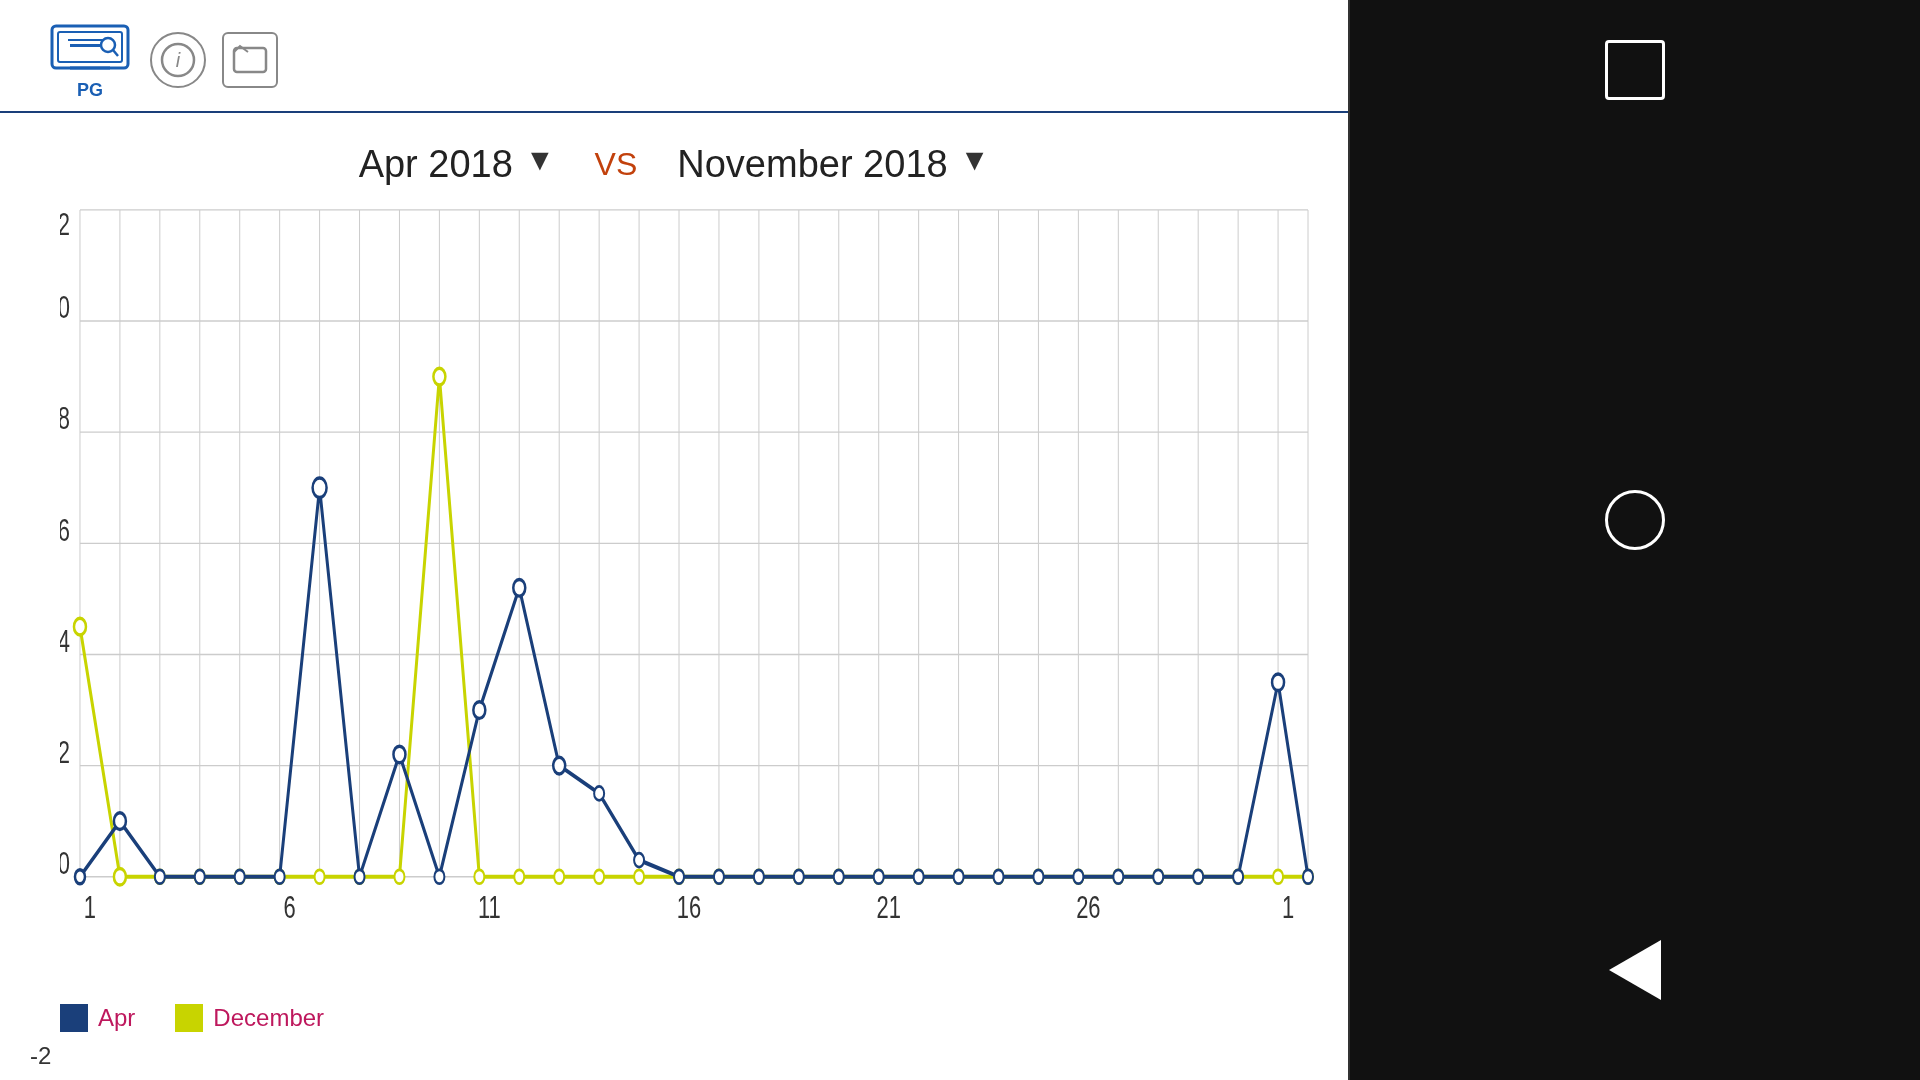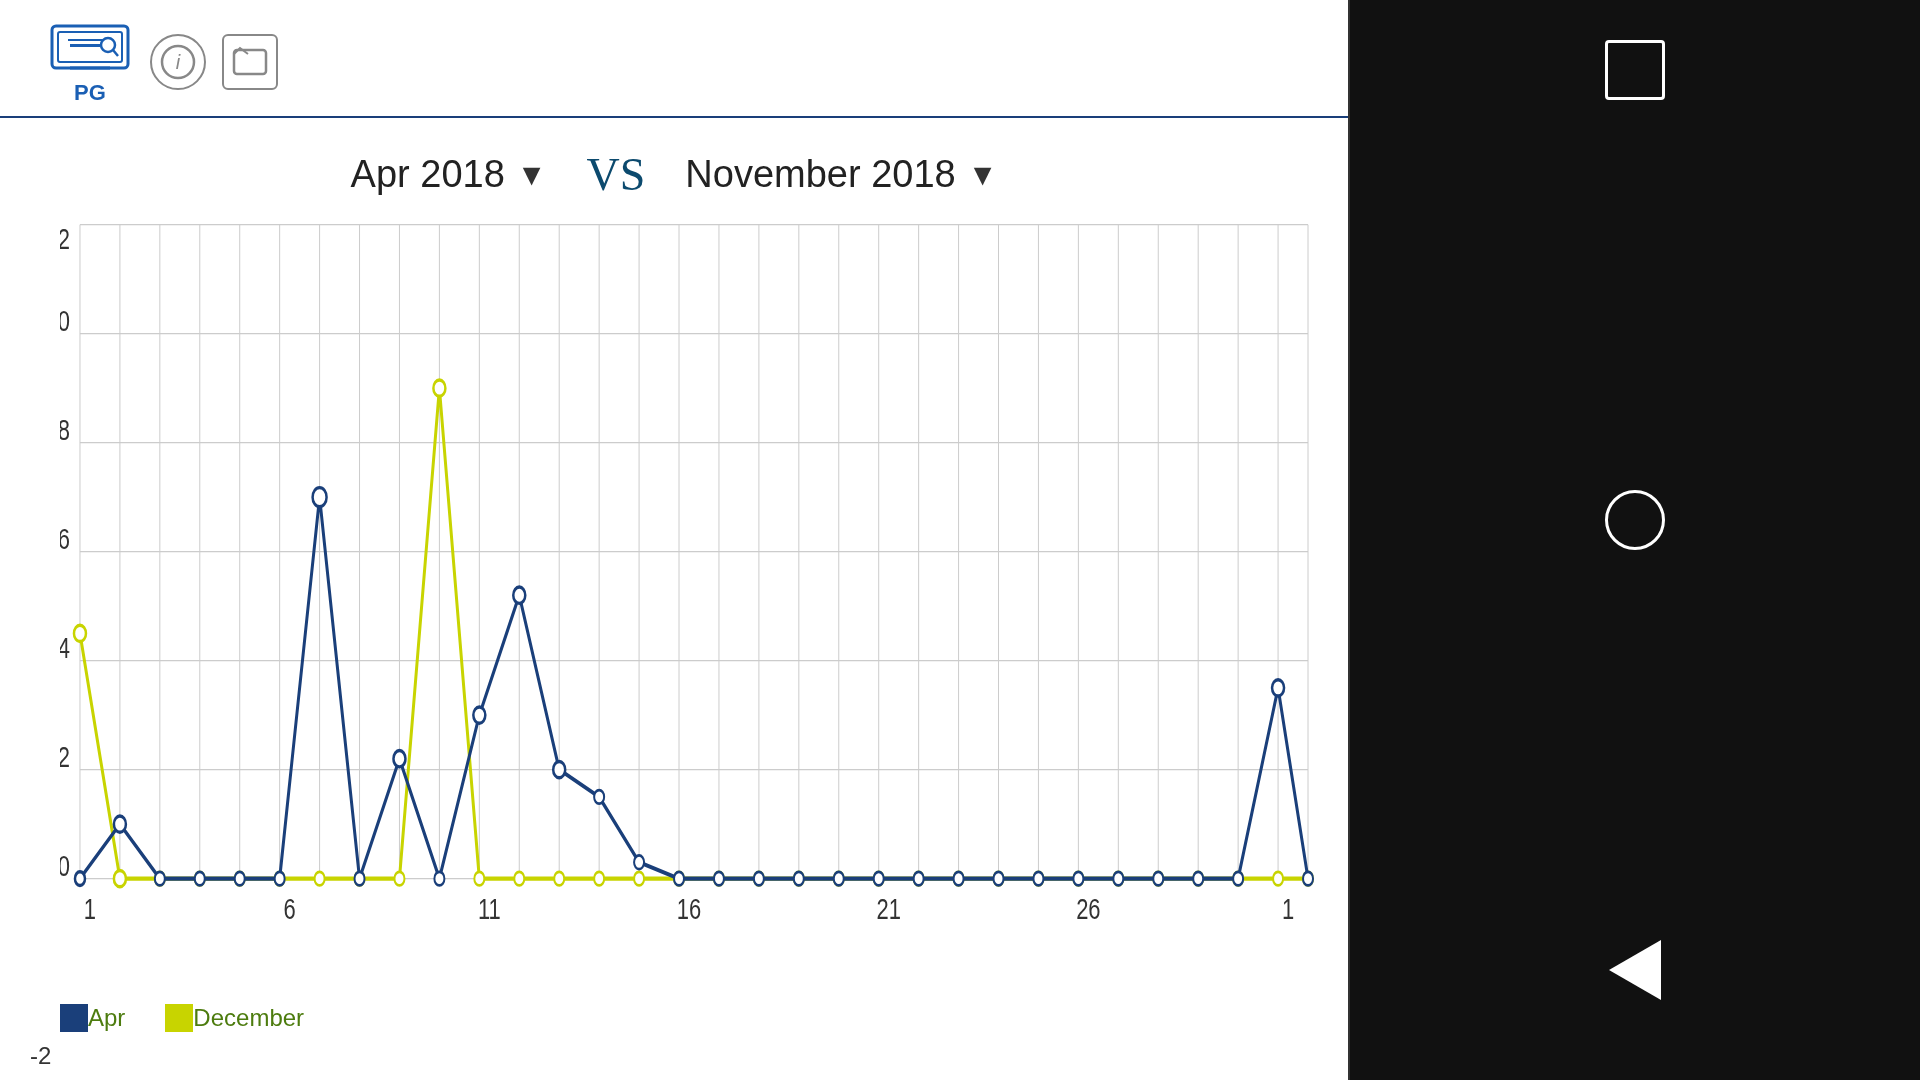--- a/index.html
+++ b/index.html
@@ -48,21 +48,21 @@
       width: 120px;
     }
 
     #logo-icon {
       width: 80px;
       height: 60px;
     }
 
     #logo-label {
       color: #1a5fb4;
-      font-size: 22px;
+      font-size: 18px;
       font-weight: bold;
       margin-top: 2px;
     }
 
     #header-title {
       flex: 1;
       text-align: center;
       color: #1a5fb4;
       font-size: 52px;
       font-weight: 600;
@@ -95,37 +95,35 @@
     #controls {
       display: flex;
       align-items: center;
       justify-content: center;
       gap: 40px;
       padding: 30px 0 10px 0;
     }
 
     .period-selector {
       display: flex;
-      align-items: center;
       gap: 12px;
       font-size: 38px;
       color: #222;
       font-weight: 400;
     }
 
     .dropdown-arrow {
       font-size: 30px;
       color: #333;
     }
 
     #vs-label {
-      font-size: 46px;
-      color: #0c4a6e;
+      font-size: 32px;
+      color: #c2410c;
       font-weight: 400;
-      font-family: Liberation Serif, serif;
     }
 
     
     #chart-container {
       flex: 1;
       padding: 0 30px 20px 60px;
       position: relative;
     }
 
     #chart-svg {
@@ -137,22 +135,23 @@
     #legend {
       display: flex;
       gap: 40px;
       padding: 10px 60px;
       align-items: center;
     }
 
     .legend-item {
       display: flex;
       align-items: center;
+      gap: 10px;
       font-size: 24px;
-      color: #4d7c0f;
+      color: #be185d;
     }
 
     .legend-box {
       width: 28px;
       height: 28px;
     }
 
     #y-min-label {
       padding: 0 0 10px 30px;
       font-size: 24px;

